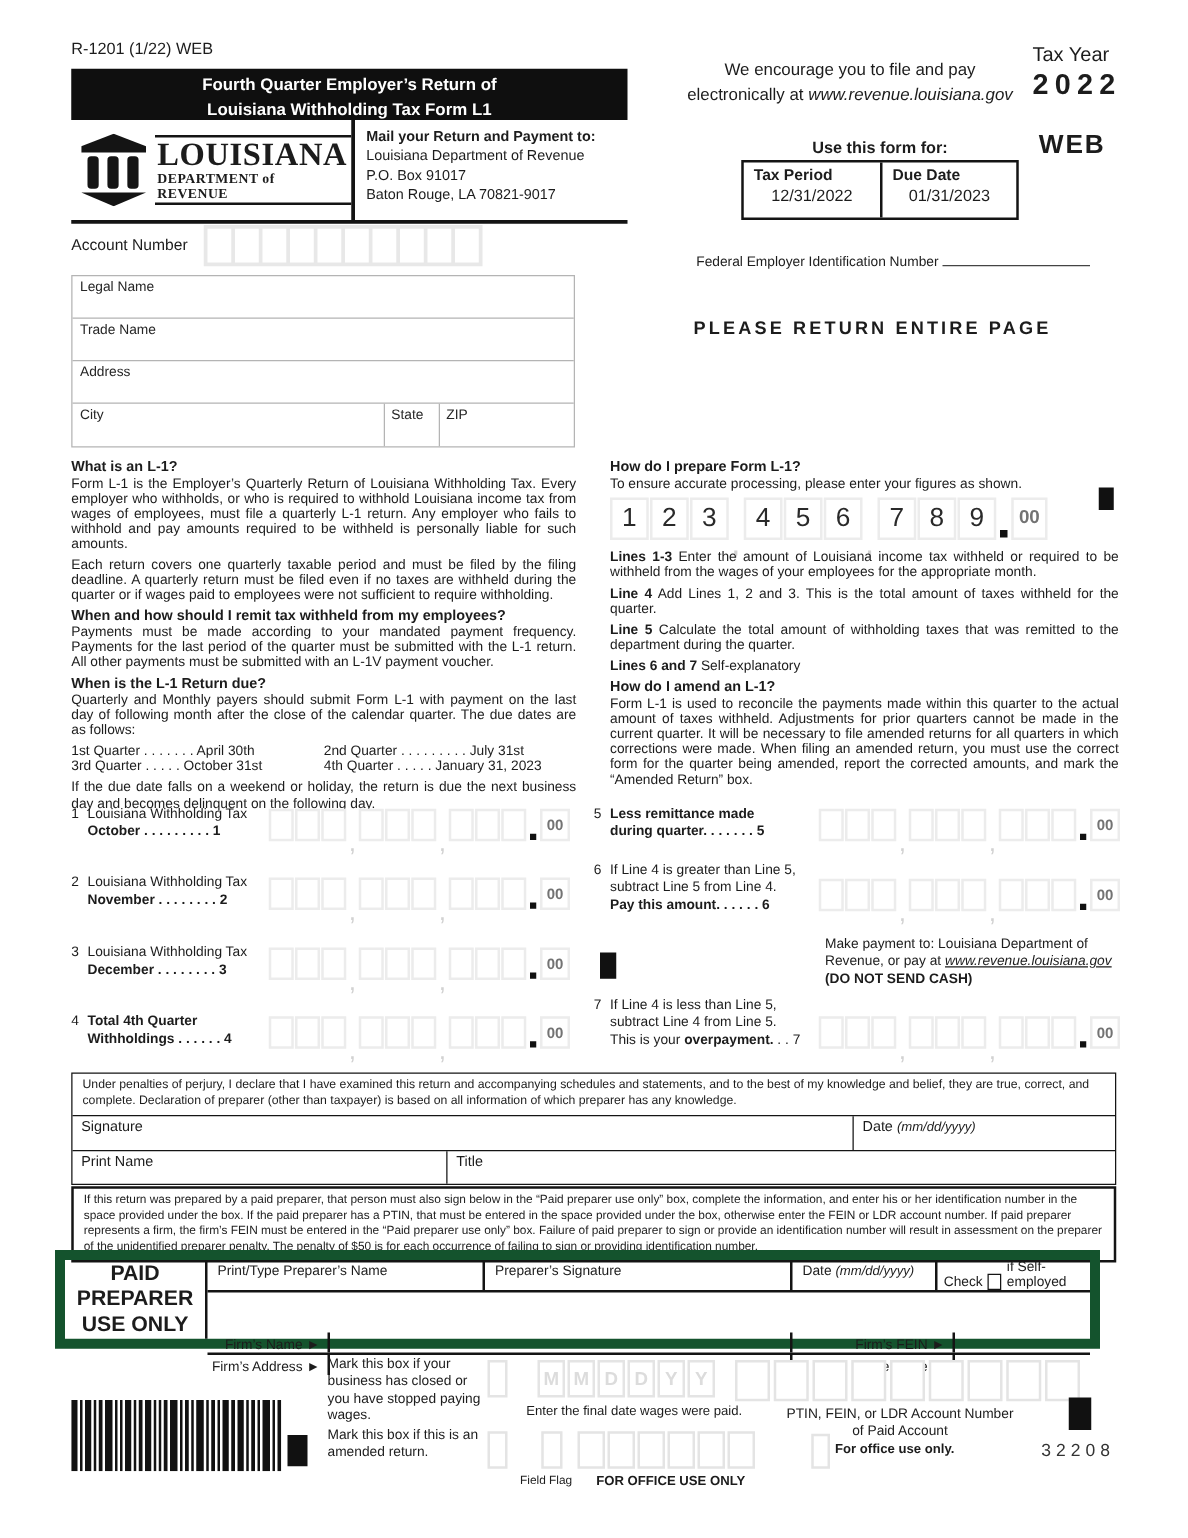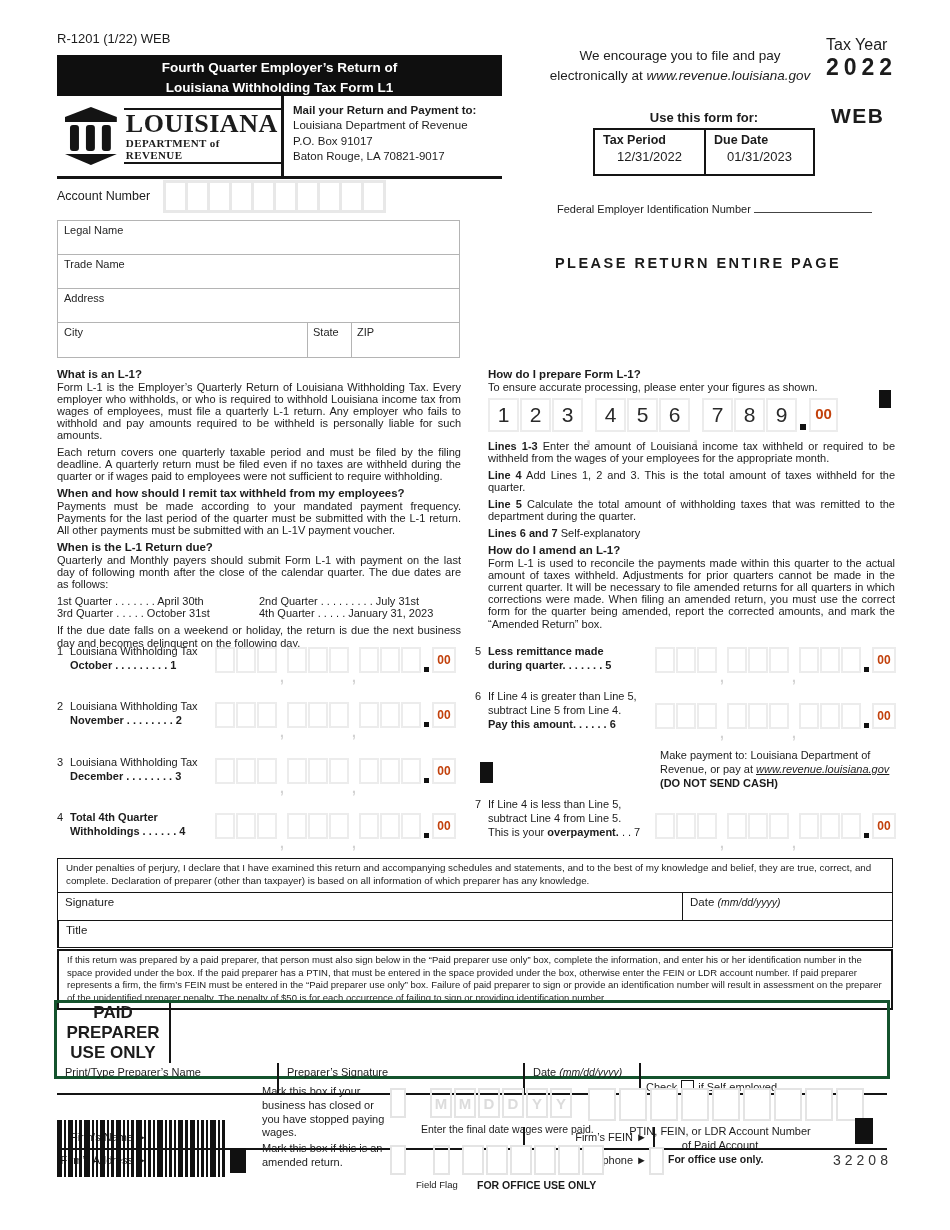--- a/index.html
+++ b/index.html
@@ -51,21 +51,21 @@
   .icol h4{font-size:11.5px;margin:0;padding:0;text-align:left;}
   .icol p{margin:0 0 5px 0;}
   .ddgrid{display:flex;flex-wrap:wrap;margin:1px 0 5px 0;text-align:left;}
   .ddgrid div{width:50%;box-sizing:border-box;}
 
   
   .amt{display:flex;align-items:flex-end;}
   .amt .ac{width:16px;height:22px;border:2px solid #ececec;margin-right:1px;display:flex;align-items:center;justify-content:center;background:#fff;}
   .amt .cm{color:#d2d2d2;font-size:21px;width:7px;line-height:8px;align-self:flex-end;margin:0 1px -6px 1px;}
   .amt .dt{width:5px;height:5px;background:#111;align-self:flex-end;margin:0 3px 1px 2px;}
-  .amt .ct{width:20px;height:22px;border:2px solid #ececec;color:#c2410c;font-weight:bold;font-size:12px;display:flex;align-items:center;justify-content:center;}
+  .amt .ct{width:20px;height:22px;border:2px solid #ececec;color:#737373;font-weight:bold;font-size:12px;display:flex;align-items:center;justify-content:center;}
   .amt.sample .ac{width:27px;height:30px;font-size:21px;color:#2a2a2a;}
   .amt.sample .cm{font-size:26px;width:9px;}
   .amt.sample .dt{width:6px;height:6px;margin-bottom:2px;}
   .amt.sample .ct{width:25px;height:30px;font-size:15px;}
   .samplewrap{margin:5px 0 8px 0;}
 
   
   .lrow{position:absolute;left:57px;width:400px;font-size:11px;line-height:1.25;}
   .lrow .lnum{position:absolute;left:0;top:0;}
   .lrow .ltext{position:absolute;left:13px;top:0;width:150px;text-align:left;}
@@ -89,21 +89,21 @@
   .prow{display:flex;height:26px;}
   .prow .c1{width:299px;font-size:11.5px;padding:3px 0 0 7px;box-sizing:border-box;}
   .prow .c2{width:327px;border-left:1px solid #141414;font-size:11.5px;padding:3px 0 0 7px;box-sizing:border-box;}
   .prow .c3{flex:1;border-left:1px solid #141414;font-size:11.5px;padding:3px 0 0 7px;}
   .fmt{font-style:italic;font-size:10.5px;font-weight:normal;}
 
   .prepnotice{position:absolute;left:57px;top:949px;width:836px;border:2px solid #141414;box-sizing:border-box;
               padding:3px 8px;font-size:9.5px;line-height:1.33;text-align:left;}
 
   
-  .preptable{position:absolute;left:54px;top:1000px;width:836px;height:79px;border:3px solid #14532d;box-sizing:border-box;display:flex;flex-direction:column;}
+  .preptable{position:absolute;left:44px;top:1000px;width:836px;height:79px;border:8px solid #14532d;box-sizing:border-box;display:flex;}
   .pleft{width:114px;border-right:2px solid #141414;display:flex;flex-direction:column;justify-content:center;align-items:center;
          font-weight:bold;font-size:17px;line-height:1.18;box-sizing:border-box;}
   .pright{flex:1;display:flex;flex-direction:column;}
   .pr1{height:32px;display:flex;border-bottom:2px solid #141414;box-sizing:border-box;}
   .pr1 .pc1{width:222px;border-right:2px solid #141414;font-size:11px;padding:3px 0 0 8px;box-sizing:border-box;}
   .pr1 .pc2{width:246px;border-right:2px solid #141414;font-size:11px;padding:3px 0 0 8px;box-sizing:border-box;}
   .pr1 .pc3{width:116px;border-right:2px solid #141414;font-size:11px;padding:3px 0 0 8px;box-sizing:border-box;}
   .pr1 .pc4{flex:1;font-size:11px;display:flex;align-items:flex-end;padding-left:5px;}
   .ckbox{display:inline-block;width:11px;height:11px;border:1px solid #141414;margin:0 4px;}
   .pr2{height:23px;display:flex;border-bottom:2px solid #141414;box-sizing:border-box;margin-top:32px;}
@@ -432,20 +432,21 @@
       </div>
   </div>
 
   <div class="sigblock">
     <div class="decl">Under penalties of perjury, I declare that I have examined this return and accompanying schedules and statements, and to the best of my knowledge and belief, they are true, correct, and complete. Declaration of preparer (other than taxpayer) is based on all information of which preparer has any knowledge.</div>
     <div class="sigrow">
       <div class="c1">Signature</div>
       <div class="c2"><span>Date</span> <span class="fmt">(mm/dd/yyyy)</span></div>
     </div>
     <div class="prow">
+      <div class="c1">Print Name</div>
       <div class="c2">Title</div>
     </div>
   </div>
 
   <div class="prepnotice">If this return was prepared by a paid preparer, that person must also sign below in the “Paid preparer use only” box, complete the information, and enter his or her identification number in the space provided under the box. If the paid preparer has a PTIN, that must be entered in the space provided under the box, otherwise enter the FEIN or LDR account number. If paid preparer represents a firm, the firm’s FEIN must be entered in the “Paid preparer use only” box. Failure of paid preparer to sign or provide an identification number will result in assessment on the preparer of the unidentified preparer penalty. The penalty of $50 is for each occurrence of failing to sign or providing identification number.</div>
 
   <div class="preptable">
     <div class="pleft">
       <div>PAID</div>
       <div>PREPARER</div>

